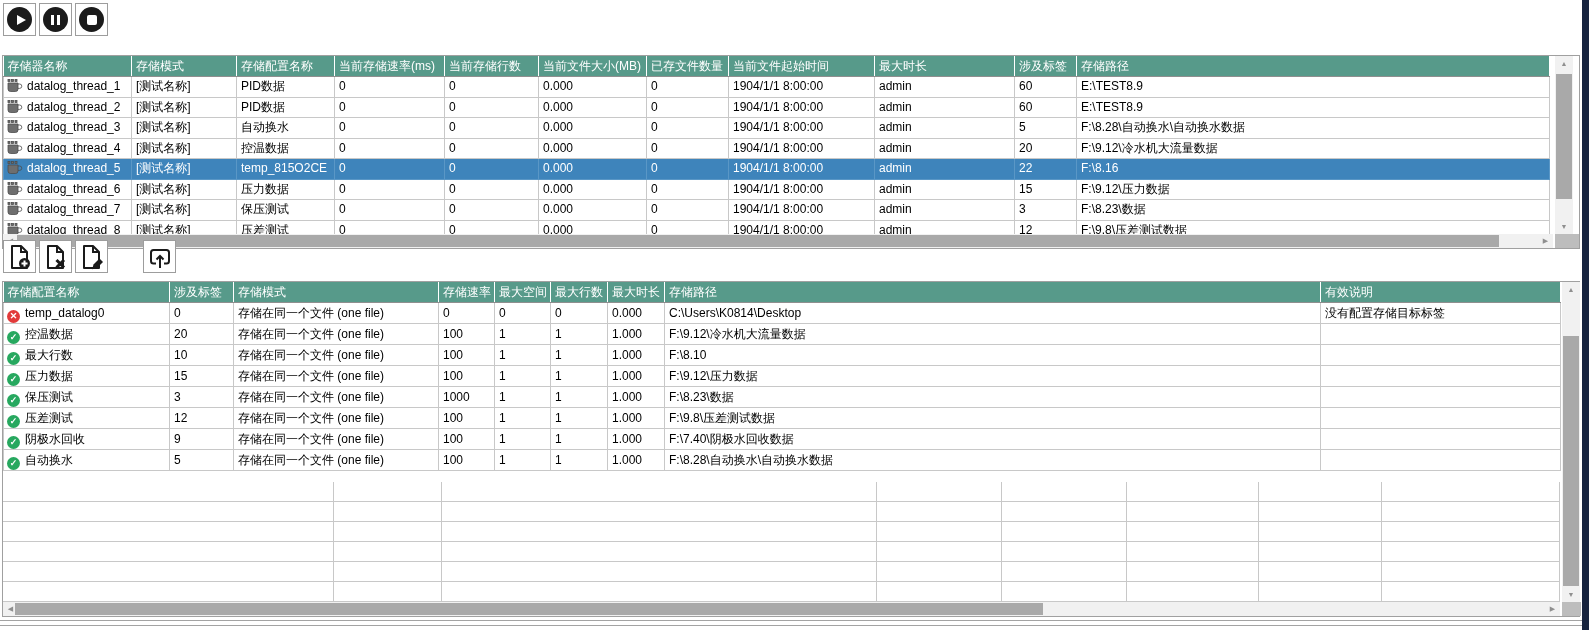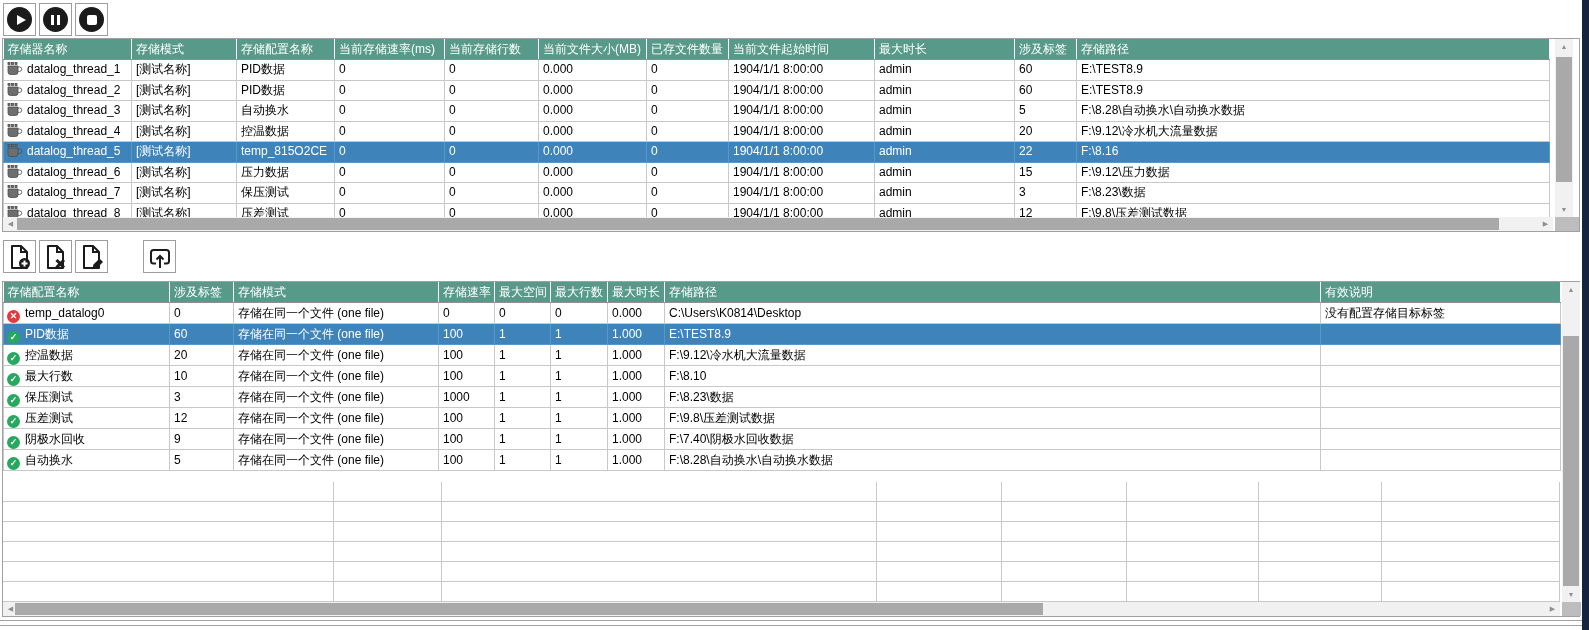--- a/index.html
+++ b/index.html
@@ -74,21 +74,21 @@
           <span class="pausebars"></span>
         </span>
     </button>
     <button class="tbtn">
       <span class="circle">
           <span class="stopsq"></span>
         </span>
     </button>
   </div>
 
-  <div class="frame" style="left:2px;top:38px;width:1578px;height:194px;">
+  <div class="frame" style="left:2px;top:55px;width:1578px;height:194px;">
     <table class="grid grid-top" style="width:1546px;">
       <colgroup>
         <col style="width:128px">
           <col style="width:105px">
           <col style="width:98px">
           <col style="width:110px">
         <col style="width:94px">
           <col style="width:108px">
           <col style="width:82px">
           <col style="width:146px">
@@ -370,51 +370,51 @@
           <td class="name-cell"><span class="status-icon">✕</span><span>temp_datalog0</span></td>
           <td>0</td>
           <td>存储在同一个文件 (one file)</td>
           <td>0</td>
           <td>0</td>
           <td>0</td>
           <td>0.000</td>
           <td>C:\Users\K0814\Desktop</td>
           <td>没有配置存储目标标签</td>
         </tr>
-          <tr class="selected status-ok">
-          <td class="name-cell"><span class="status-icon">✓</span><span>PID数据</span></td>
-          <td>60</td>
-          <td>存储在同一个文件 (one file)</td>
-          <td>100</td>
-          <td>1</td>
-          <td>1</td>
-          <td>1.000</td>
-          <td>E:\TEST8.9</td>
-          <td></td>
-        </tr>
           <tr class="status-ok">
           <td class="name-cell"><span class="status-icon">✓</span><span>控温数据</span></td>
           <td>20</td>
           <td>存储在同一个文件 (one file)</td>
           <td>100</td>
           <td>1</td>
           <td>1</td>
           <td>1.000</td>
           <td>F:\9.12\冷水机大流量数据</td>
           <td></td>
         </tr>
           <tr class="status-ok">
           <td class="name-cell"><span class="status-icon">✓</span><span>最大行数</span></td>
           <td>10</td>
           <td>存储在同一个文件 (one file)</td>
           <td>100</td>
           <td>1</td>
           <td>1</td>
           <td>1.000</td>
           <td>F:\8.10</td>
+          <td></td>
+        </tr>
+          <tr class="status-ok">
+          <td class="name-cell"><span class="status-icon">✓</span><span>压力数据</span></td>
+          <td>15</td>
+          <td>存储在同一个文件 (one file)</td>
+          <td>100</td>
+          <td>1</td>
+          <td>1</td>
+          <td>1.000</td>
+          <td>F:\9.12\压力数据</td>
           <td></td>
         </tr>
           <tr class="status-ok">
           <td class="name-cell"><span class="status-icon">✓</span><span>保压测试</span></td>
           <td>3</td>
           <td>存储在同一个文件 (one file)</td>
           <td>1000</td>
           <td>1</td>
           <td>1</td>
           <td>1.000</td>

